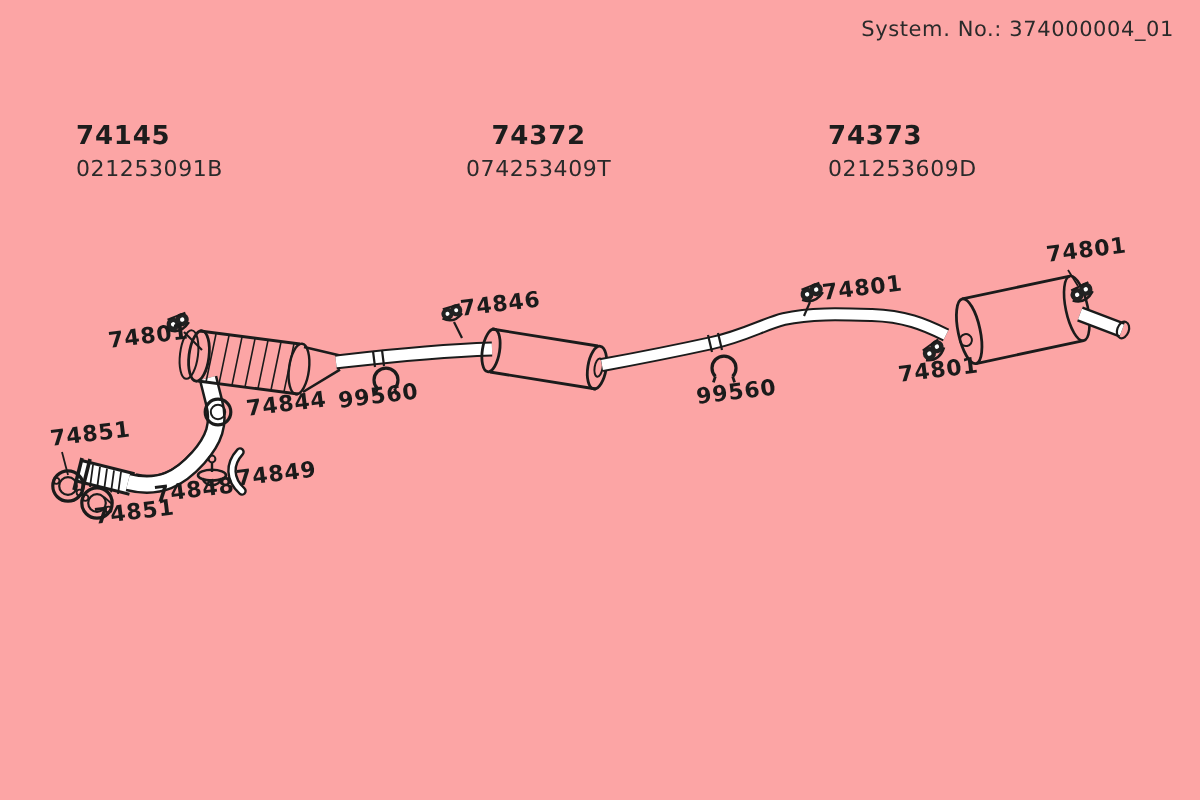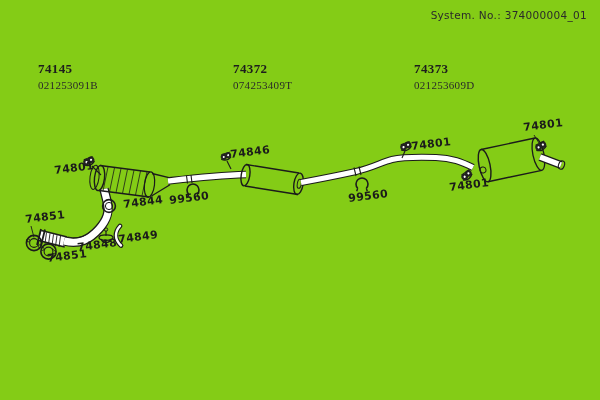--- a/index.html
+++ b/index.html
@@ -1,39 +1,39 @@
 <!DOCTYPE html>
 <html><head>
 <meta charset="utf-8">
 <style>
   html,body{margin:0;padding:0;background:#fff;}
-  #app{position:relative;width:600px;height:400px;background:#84cc16;overflow:hidden;
+  #app{position:relative;width:600px;height:400px;background:#fca5a5;overflow:hidden;
        font-family:"DejaVu Sans","Liberation Sans",sans-serif;color:#1d1d1d;}
   .hdr{position:absolute;top:9px;right:13px;font-size:10.5px;letter-spacing:.3px;color:#2a2a2a;}
-  .pgroup{position:absolute;line-height:1.1;font-family:Liberation Serif, serif;}
+  .pgroup{position:absolute;line-height:1.1;}
   .pgroup .num{font-size:13px;font-weight:700;letter-spacing:.4px;}
   .pgroup .code{font-size:11px;margin-top:3px;letter-spacing:.3px;color:#2a2a2a;}
   .pgroup .note{font-size:9.3px;margin-top:3px;letter-spacing:.4px;color:#2a2a2a;}
   .callout{position:absolute;font-size:11px;font-weight:700;letter-spacing:.4px;color:#1b1b1b;
            transform:rotate(-7deg);transform-origin:left bottom;white-space:nowrap;}
   svg{position:absolute;left:0;top:0;}
   .ln{stroke:#1b1b1b;fill:none;}
 </style>
 </head>
 <body>
 
 <div id="app">
 
   <div class="hdr">System. No.: 374000004_01</div>
 
   <div class="pgroup" style="left:38px;top:62px;">
     <div class="num">74145</div>
     <div class="code">021253091B</div>
   </div>
-  <div class="pgroup" style="left:233px;top:62px;">
+  <div class="pgroup" style="left:233px;top:62px;text-align:center;">
     <div class="num">74372</div>
     <div class="code">074253409T</div>
   </div>
   <div class="pgroup" style="left:414px;top:62px;">
     <div class="num">74373</div>
     <div class="code">021253609D</div>
   </div>
 
   <svg width="600" height="400" viewBox="0 0 600 400">
     <defs>

